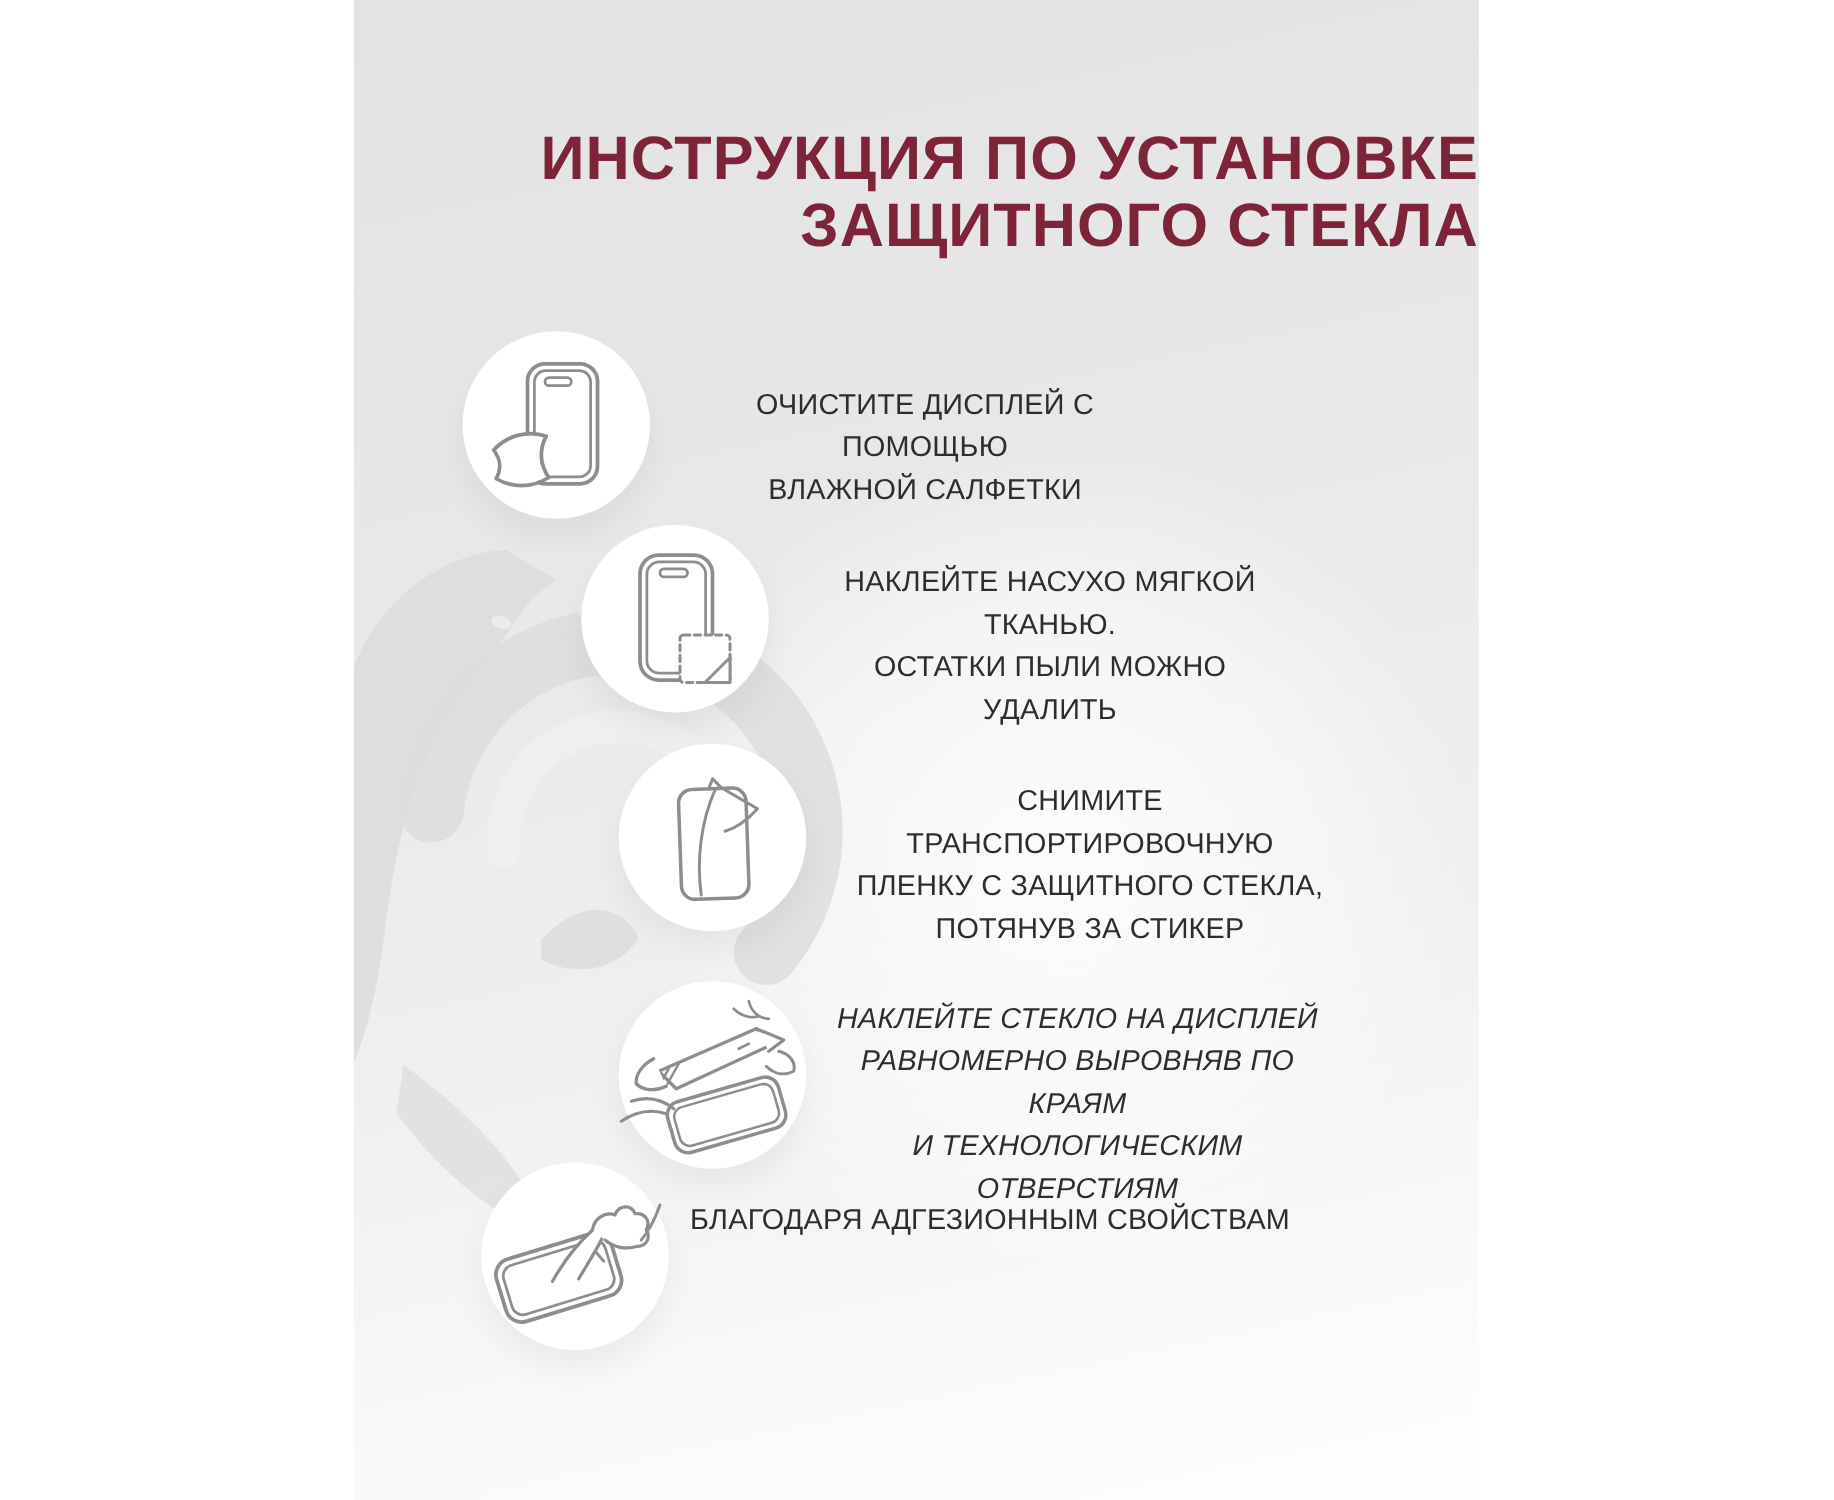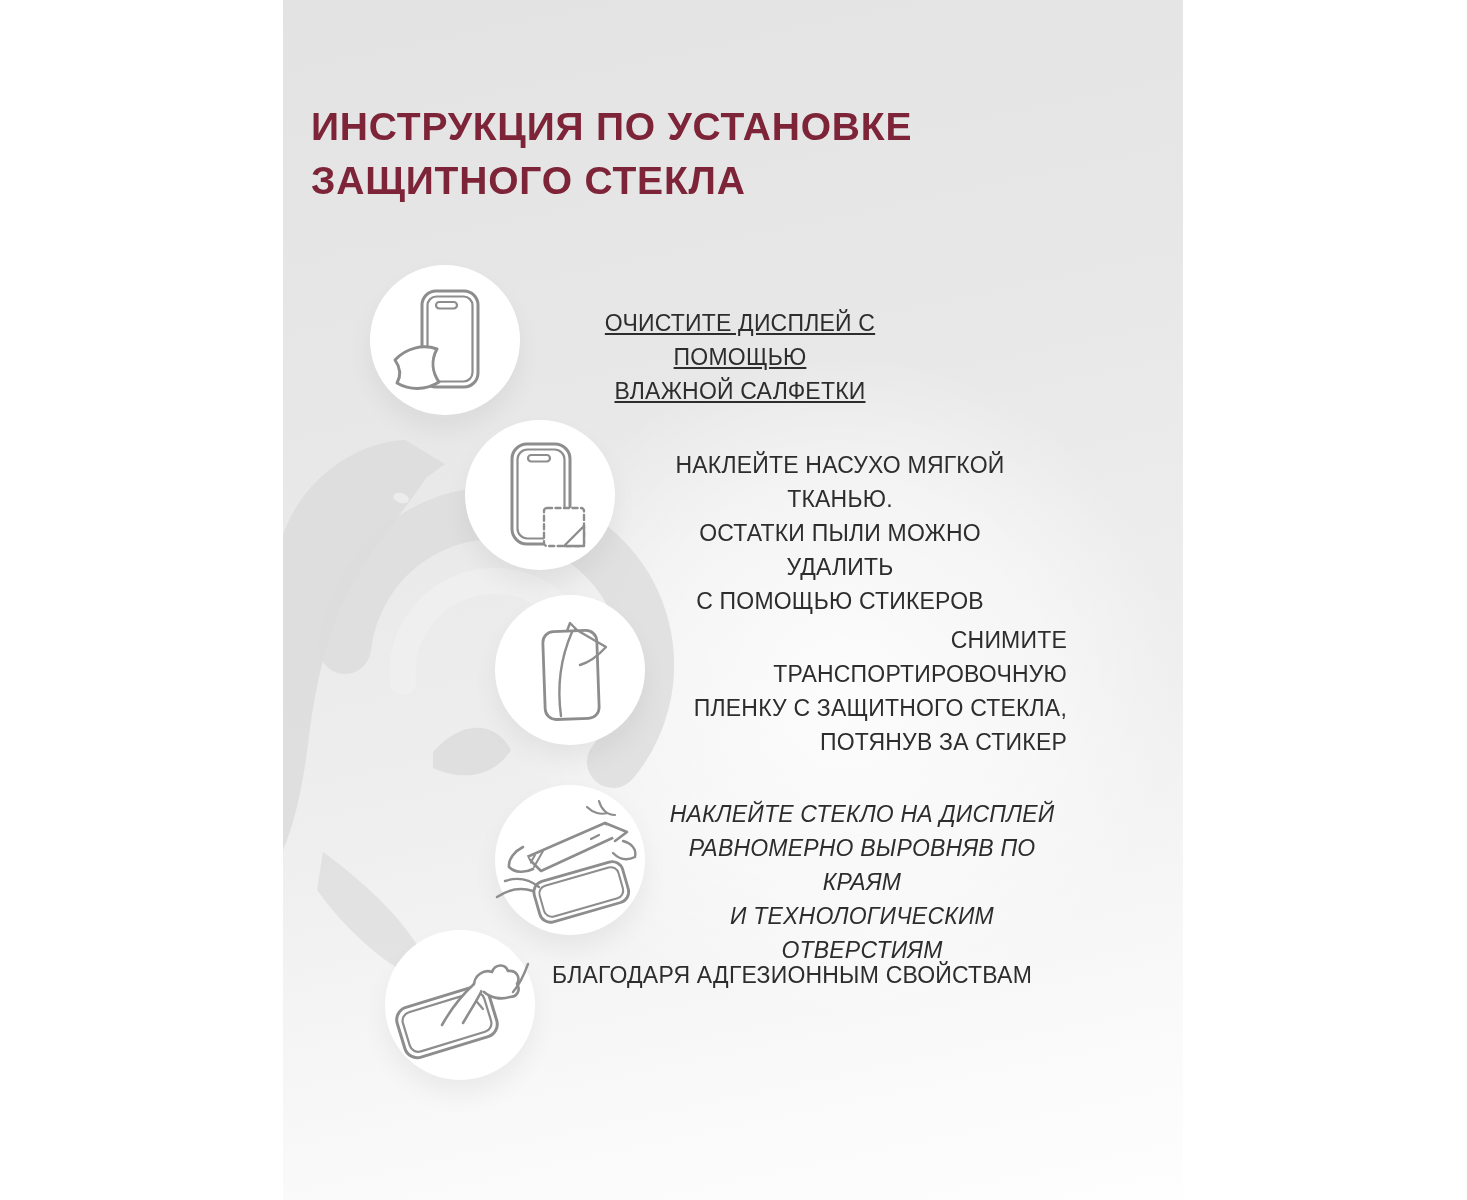--- a/index.html
+++ b/index.html
@@ -12,40 +12,40 @@
     background:linear-gradient(168deg,#e3e3e3 0%,#e7e7e7 30%,#efefef 62%,#f9f9f9 84%,#fefefe 100%);
     overflow:hidden;
   }
   .glow{
     position:absolute;left:230px;top:360px;width:660px;height:660px;border-radius:50%;
     background:radial-gradient(circle,rgba(255,255,255,0.85) 0%,rgba(255,255,255,0.45) 45%,rgba(255,255,255,0) 72%);
     pointer-events:none;
   }
   .watermark{position:absolute;left:0;top:420px;pointer-events:none;}
   .title{
-    position:absolute;left:0;top:100px;width:100%;text-align:left;
-    color:#7d2438;font-weight:700;font-size:39px;line-height:54px;letter-spacing:0.8px;padding-left:28px;
+    position:absolute;left:0;top:100px;width:100%;text-align:right;
+    color:#7d2438;font-weight:700;font-size:49px;line-height:54px;letter-spacing:0.8px;
   }
   .step-icon{
     position:absolute;width:150px;height:150px;border-radius:50%;background:#ffffff;
     box-shadow:0 14px 26px rgba(0,0,0,0.055);
   }
   .step-icon svg{position:absolute;left:0;top:0;}
   .step-text{
     position:absolute;text-align:center;color:#2d2d2d;
     font-size:23px;line-height:34px;font-weight:500;letter-spacing:0.2px;
   }
   .i1{left:87px;top:265px;}
   .i2{left:182px;top:420px;}
   .i3{left:212px;top:595px;}
   .i4{left:212px;top:785px;}
   .i5{left:102px;top:930px;}
-  .t1{left:262px;top:306px;width:390px;text-decoration:underline;}
+  .t1{left:262px;top:306px;width:390px;}
   .t2{left:362px;top:448px;width:390px;}
-  .t3{left:394px;top:623px;width:390px;text-align:right;}
+  .t3{left:394px;top:623px;width:390px;}
   .t4{left:364px;top:797px;width:430px;font-style:italic;}
   .t5{left:254px;top:958px;width:510px;}
 </style>
 </head>
 <body>
 
 <div class="canvas">
   <div class="panel">
 
     <div class="glow"></div>
@@ -127,21 +127,20 @@
     </div>
 
     <div class="step-text t1">
       <div>ОЧИСТИТЕ ДИСПЛЕЙ С ПОМОЩЬЮ</div>
       <div>ВЛАЖНОЙ САЛФЕТКИ</div>
     </div>
 
     <div class="step-text t2">
       <div>НАКЛЕЙТЕ НАСУХО МЯГКОЙ ТКАНЬЮ.</div>
       <div>ОСТАТКИ ПЫЛИ МОЖНО УДАЛИТЬ</div>
-      <div>С ПОМОЩЬЮ СТИКЕРОВ</div>
     </div>
 
     <div class="step-text t3">
       <div>СНИМИТЕ ТРАНСПОРТИРОВОЧНУЮ</div>
       <div>ПЛЕНКУ С ЗАЩИТНОГО СТЕКЛА,</div>
       <div>ПОТЯНУВ ЗА СТИКЕР</div>
     </div>
 
     <div class="step-text t4">
       <div>НАКЛЕЙТЕ СТЕКЛО НА ДИСПЛЕЙ</div>

